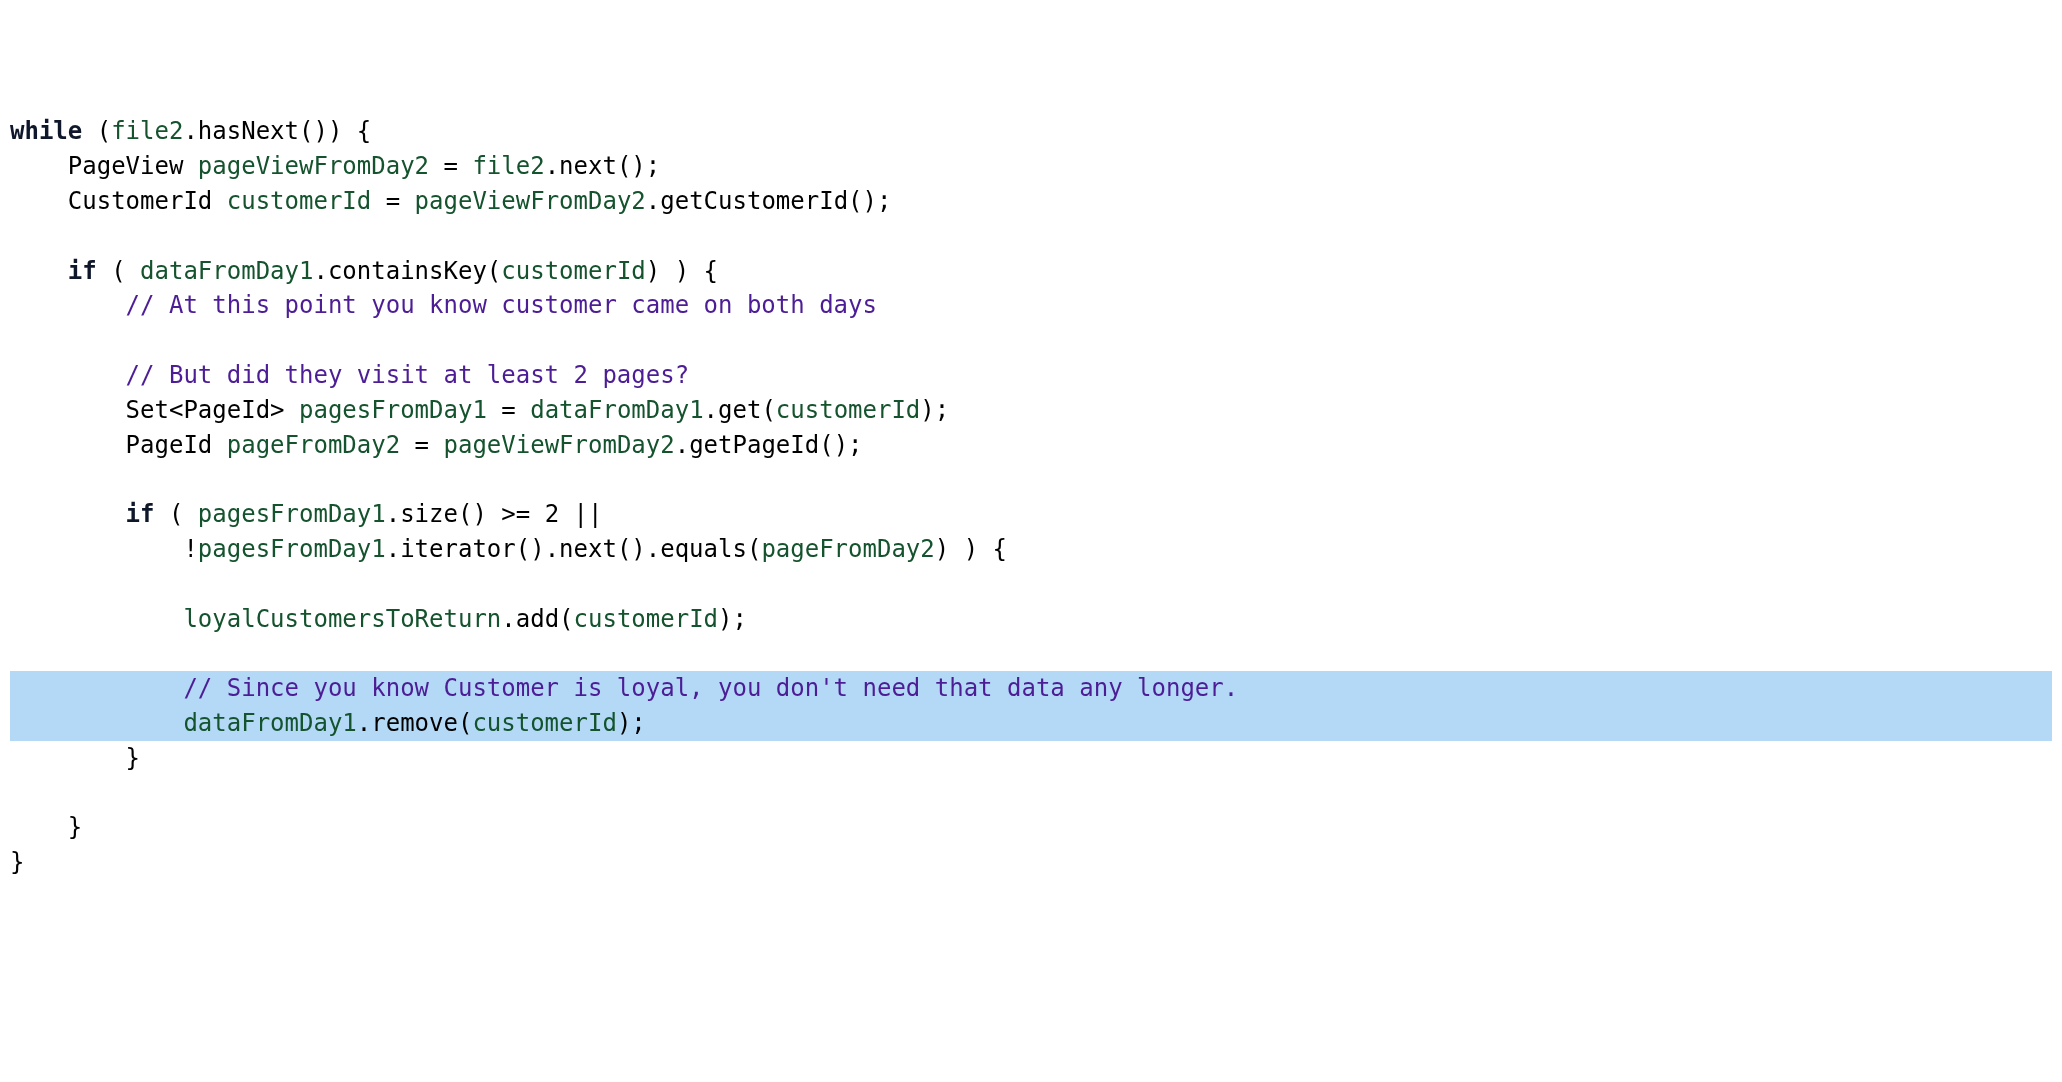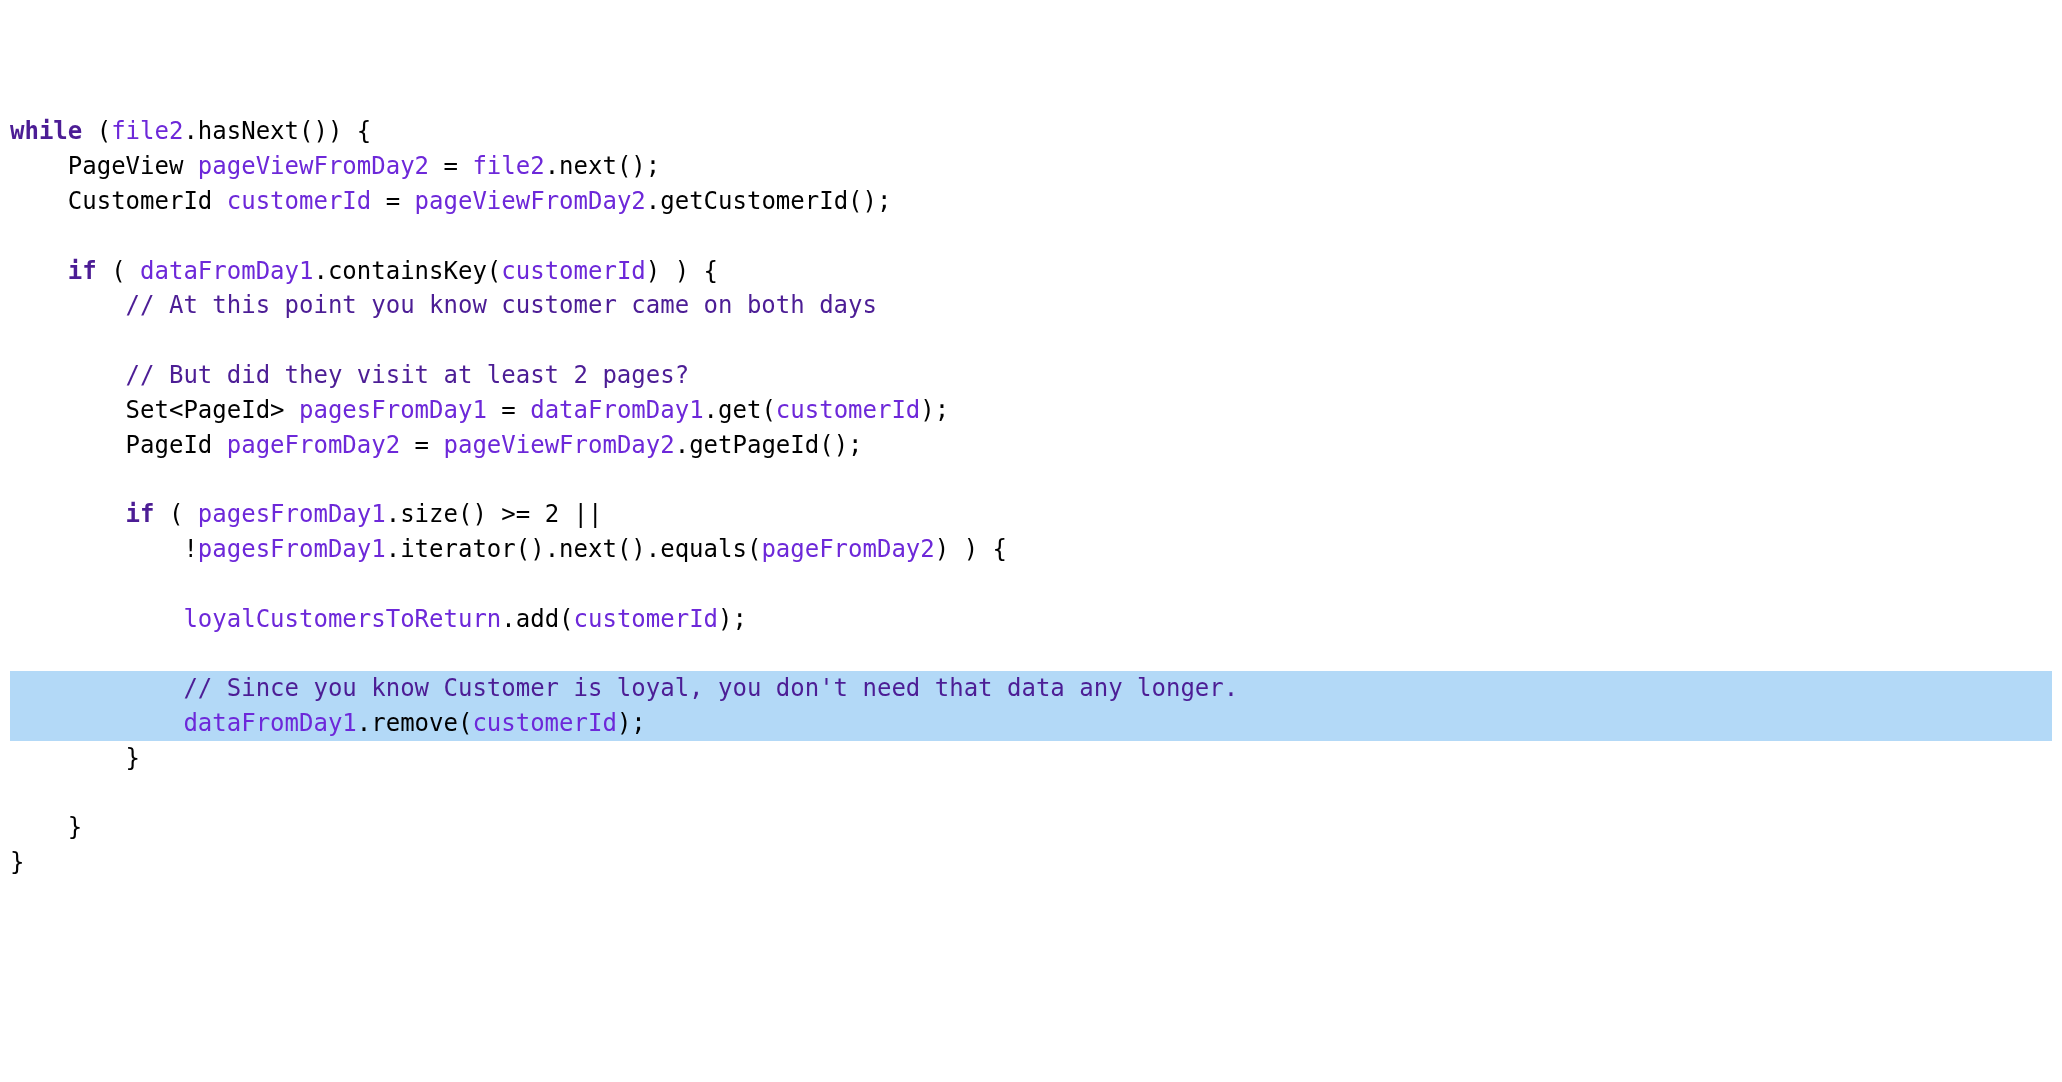--- a/index.html
+++ b/index.html
@@ -5,22 +5,22 @@
   body {
     margin: 0;
     padding: 10px;
     font-family: "Menlo", "Monaco", "Consolas", monospace;
     font-size: 24px;
     line-height: 1.45;
     background: #ffffff;
     color: #000000;
     white-space: pre;
   }
-  .kw { color: #4c1d95; font-weight: bold; }
-  .id { color: #6d28d9; }
+  .kw { color: #0f172a; font-weight: bold; }
+  .id { color: #14532d; }
   .cm { color: #4c1d95; }
   .hl { background: #b3d9f7; display: inline-block; width: 100%; }
   .line { display: block; }
 </style>
 </head>
 <body>
 
 
 <div id="code-container"><span class="line"><span class="kw">while</span><span> (</span><span class="id">file2</span><span>.hasNext()) {</span></span><span class="line"><span>    PageView </span><span class="id">pageViewFromDay2</span><span> = </span><span class="id">file2</span><span>.next();</span></span><span class="line"><span>    CustomerId </span><span class="id">customerId</span><span> = </span><span class="id">pageViewFromDay2</span><span>.getCustomerId();</span></span><span class="line">&nbsp;</span><span class="line"><span>    </span><span class="kw">if</span><span> ( </span><span class="id">dataFromDay1</span><span>.containsKey(</span><span class="id">customerId</span><span>) ) {</span></span><span class="line"><span>        </span><span class="cm">// At this point you know customer came on both days</span></span><span class="line">&nbsp;</span><span class="line"><span>        </span><span class="cm">// But did they visit at least 2 pages?</span></span><span class="line"><span>        Set&lt;PageId&gt; </span><span class="id">pagesFromDay1</span><span> = </span><span class="id">dataFromDay1</span><span>.get(</span><span class="id">customerId</span><span>);</span></span><span class="line"><span>        PageId </span><span class="id">pageFromDay2</span><span> = </span><span class="id">pageViewFromDay2</span><span>.getPageId();</span></span><span class="line">&nbsp;</span><span class="line"><span>        </span><span class="kw">if</span><span> ( </span><span class="id">pagesFromDay1</span><span>.size() &gt;= 2 ||</span></span><span class="line"><span>            !</span><span class="id">pagesFromDay1</span><span>.iterator().next().equals(</span><span class="id">pageFromDay2</span><span>) ) {</span></span><span class="line">&nbsp;</span><span class="line"><span>            </span><span class="id">loyalCustomersToReturn</span><span>.add(</span><span class="id">customerId</span><span>);</span></span><span class="line">&nbsp;</span><span class="line hl"><span>            </span><span class="cm">// Since you know Customer is loyal, you don't need that data any longer.</span></span><span class="line hl"><span>            </span><span class="id">dataFromDay1</span><span>.remove(</span><span class="id">customerId</span><span>);</span></span><span class="line"><span>        }</span></span><span class="line">&nbsp;</span><span class="line"><span>    }</span></span><span class="line"><span>}</span></span></div>
 

